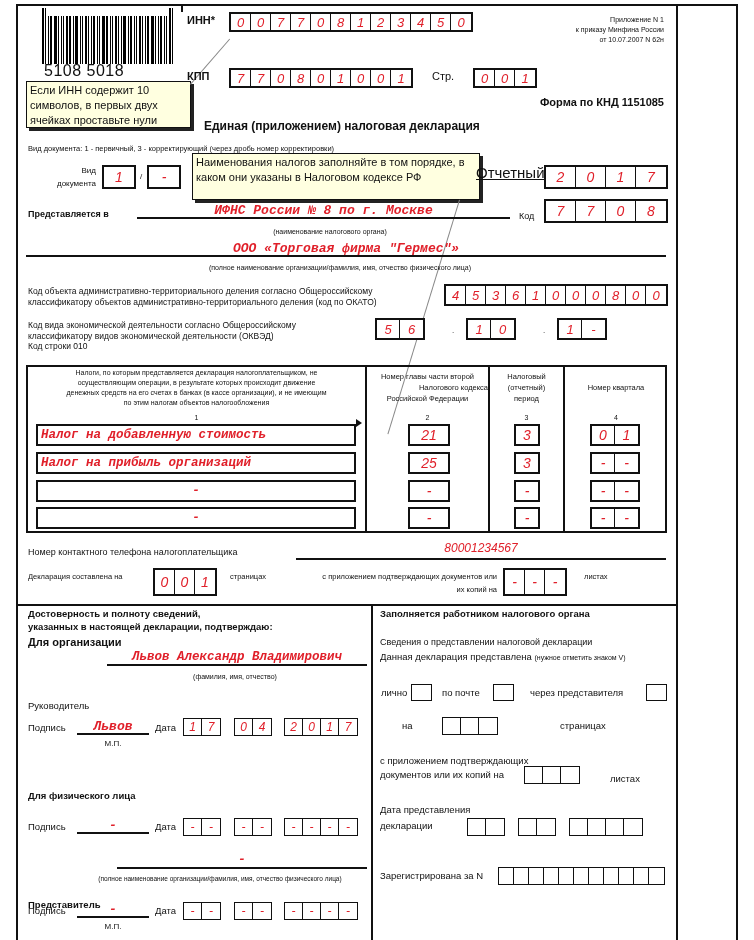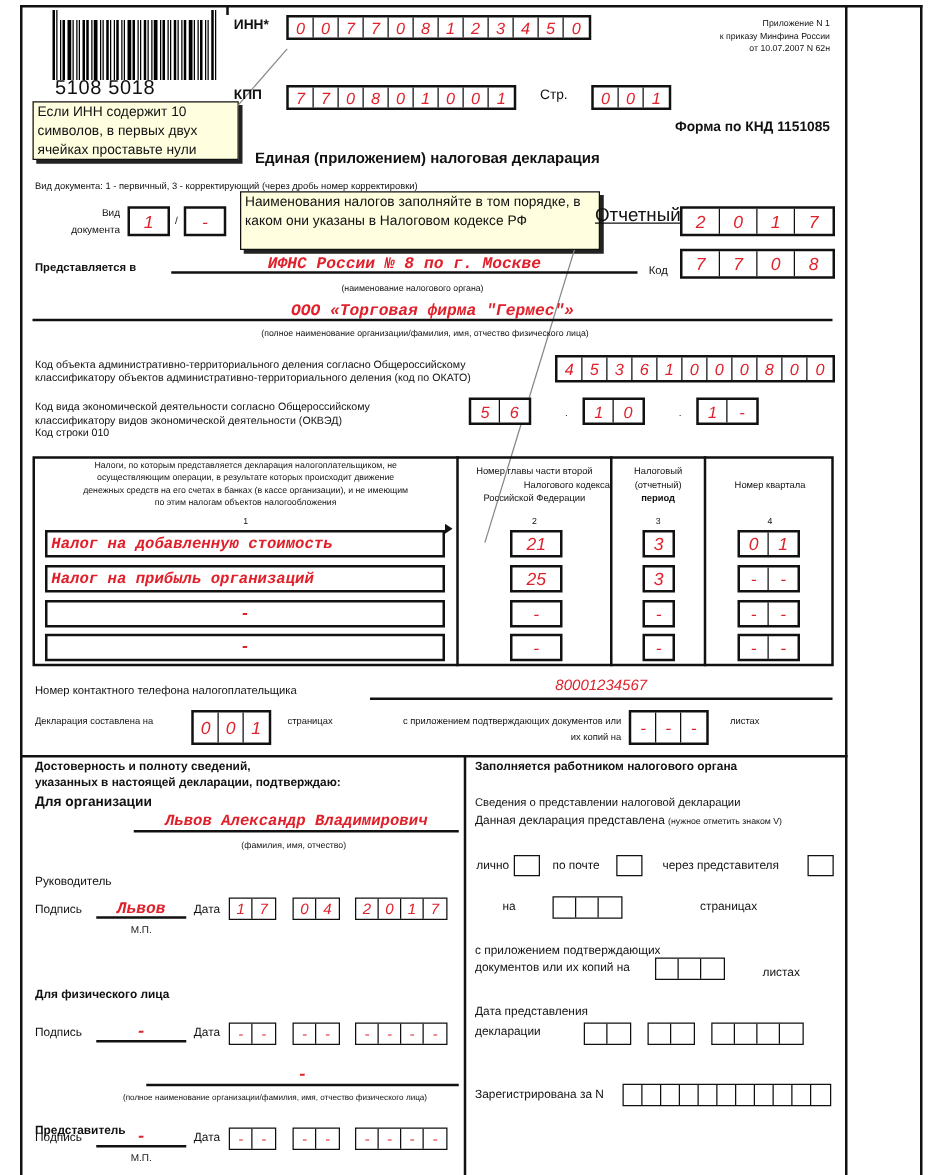--- a/index.html
+++ b/index.html
@@ -215,21 +215,21 @@
 <div class="lbl xs center" style="left:28px; top:378px; width:337px;">осуществляющим операции, в результате которых происходит движение</div>
 <div class="lbl xs center" style="left:28px; top:388px; width:337px;">денежных средств на его счетах в банках (в кассе организации), и не имеющим</div>
 <div class="lbl xs center" style="left:28px; top:398px; width:337px;">по этим налогам объектов налогообложения</div>
 
 <div class="lbl xs center" style="left:367px; top:372px; width:121px; font-size:7.5px;">Номер главы части второй</div>
 <div class="lbl xs center" style="left:367px; top:383px; width:121px; font-size:7.5px;text-align:right;">Налогового кодекса</div>
 <div class="lbl xs center" style="left:367px; top:394px; width:121px; font-size:7.5px;">Российской Федерации</div>
 
 <div class="lbl xs center" style="left:490px; top:372px; width:73px; font-size:7.5px;">Налоговый</div>
 <div class="lbl xs center" style="left:490px; top:383px; width:73px; font-size:7.5px;">(отчетный)</div>
-<div class="lbl xs center" style="left:490px; top:394px; width:73px; font-size:7.5px;font-weight:bold;">период</div>
+<div class="lbl xs center" style="left:490px; top:394px; width:73px; font-size:7.5px;">период</div>
 
 <div class="lbl xs center" style="left:565px; top:383px; width:102px; font-size:7.5px;">Номер квартала</div>
 
 <div class="lbl xs center" style="left:28px; top:413px; width:337px;">1</div>
 <div class="lbl xs center" style="left:367px; top:413px; width:121px;">2</div>
 <div class="lbl xs center" style="left:490px; top:413px; width:73px;">3</div>
 <div class="lbl xs center" style="left:565px; top:413px; width:102px;">4</div>
 
 <div id="tax-rows">
     <div class="rowbox" style="left: 36px; top: 424px; width: 320px; height: 22px;">Налог на добавленную стоимость</div>

